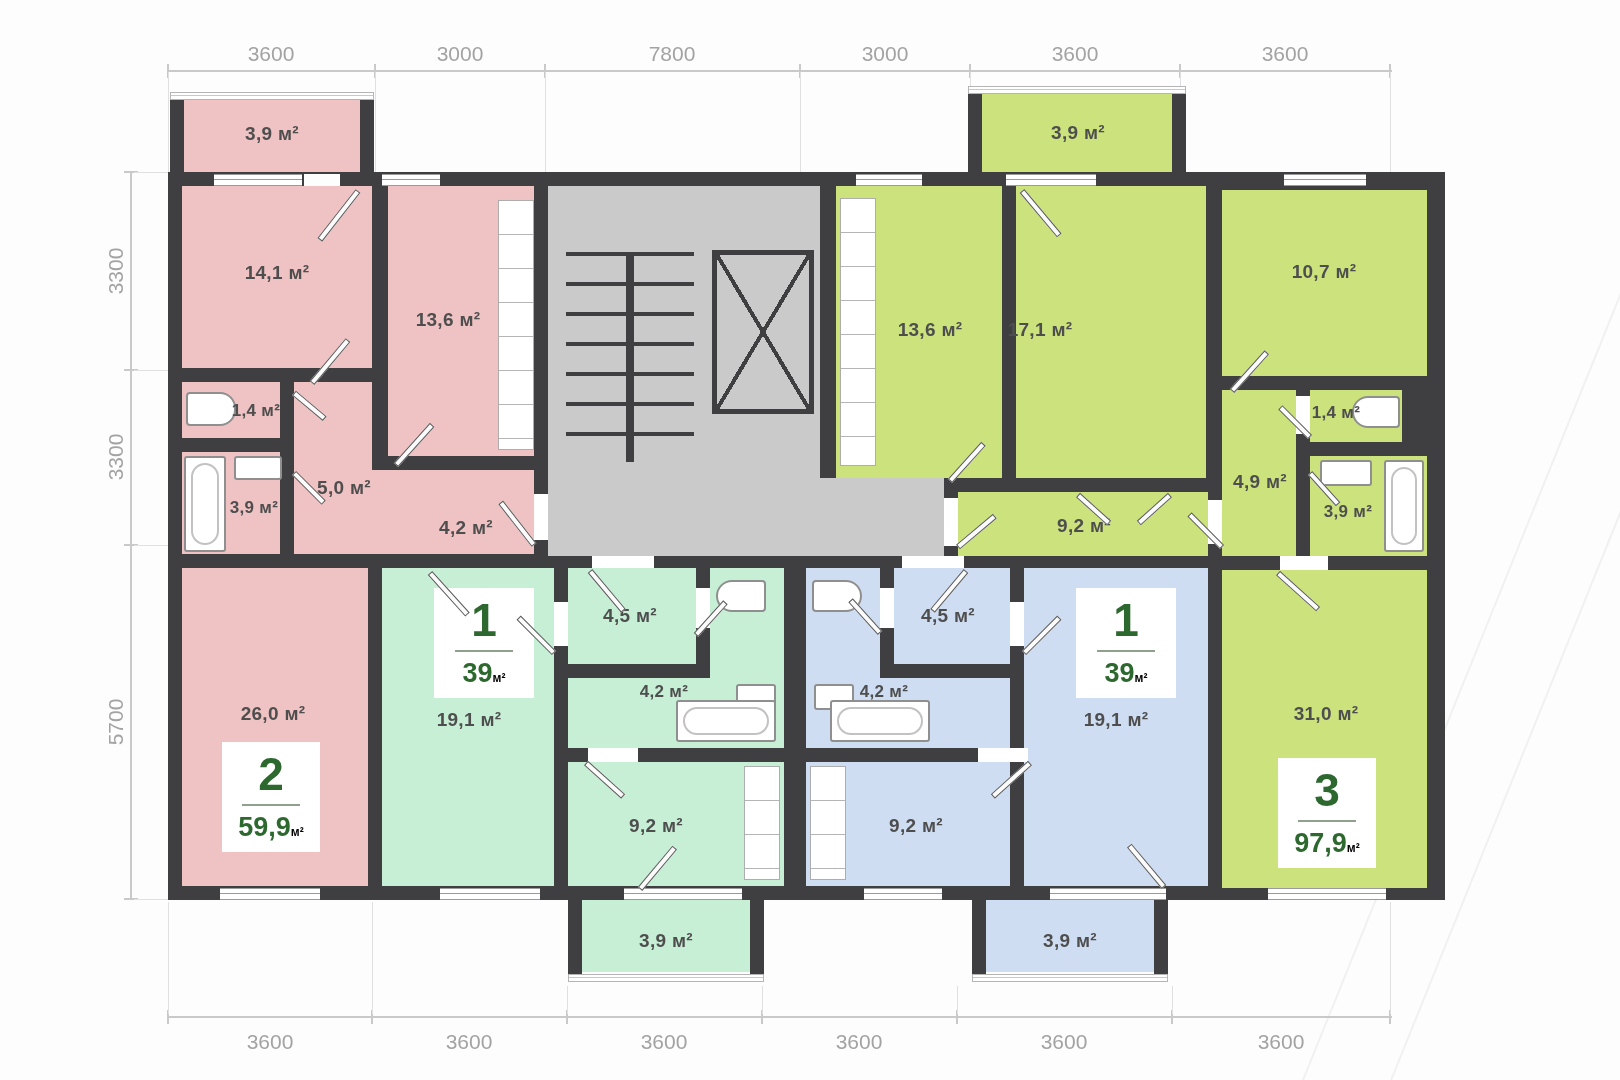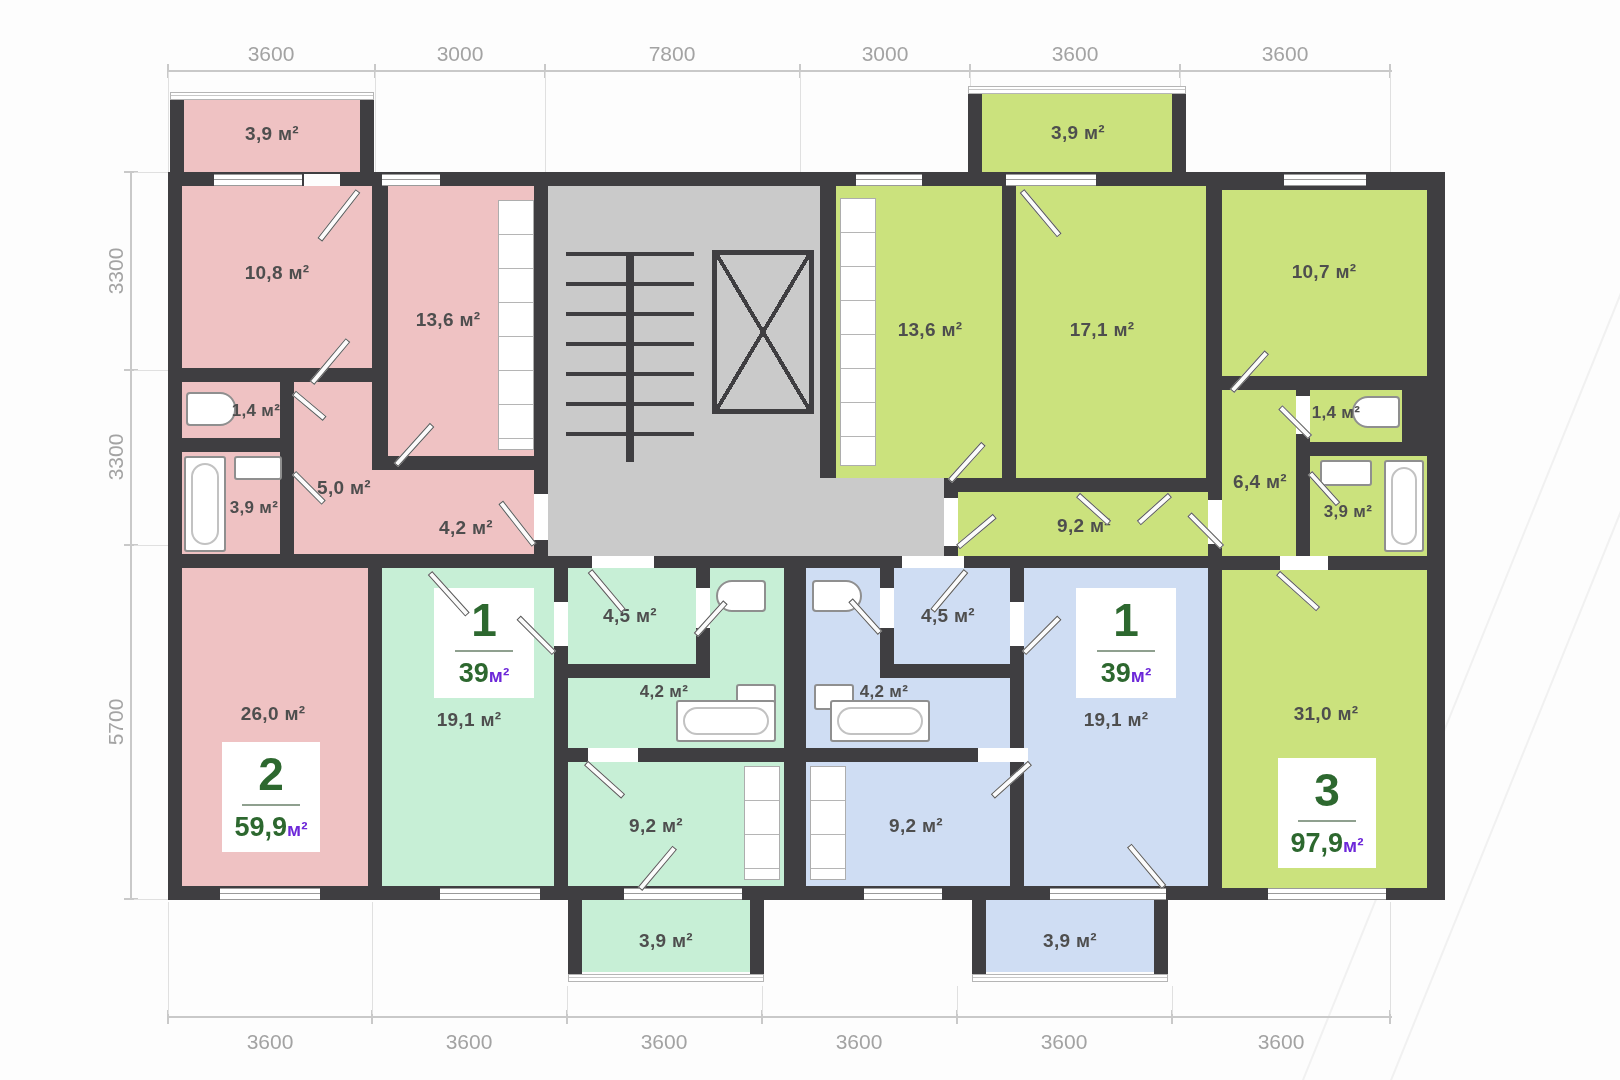--- a/index.html
+++ b/index.html
@@ -19,21 +19,21 @@
         border-top:1px solid #9a9a9a;border-bottom:1px solid #9a9a9a;
         background-image:linear-gradient(to bottom,transparent 4px,#9a9a9a 4px,#9a9a9a 5px,transparent 5px);}
   .gap{position:absolute;background:#fdfdfd;}
   .leaf{position:absolute;height:4px;background:#fbfbfb;border:1px solid #5a5a5a;transform-origin:0 50%;}
   .rail{position:absolute;height:8px;background:#fff;box-sizing:border-box;border:1px solid #b5b5b5;
         background-image:linear-gradient(to bottom,transparent 2px,#c8c8c8 2px,#c8c8c8 3px,transparent 3px);}
   .badge{position:absolute;background:#fff;text-align:center;padding:9px 0 11px;}
   .badge .n{font-size:46px;font-weight:bold;color:#2d682f;line-height:1;}
   .badge .ln{width:58px;border-top:2px solid #8fa08f;margin:7px auto 8px;}
   .badge .a{font-size:27px;font-weight:bold;color:#2d682f;line-height:1;}
-  .badge .u{font-size:19px;font-weight:bold;color:#6d28d9;}
+  .badge .u{font-size:12px;font-weight:bold;color:#000000;}
   .treads{position:absolute;background-color:#cacaca;
           background-image:repeating-linear-gradient(to bottom,#3f3e41 0,#3f3e41 4px,transparent 4px,transparent 30px);}
   .elev{position:absolute;box-sizing:border-box;border:5px solid #3f3e41;background:
         linear-gradient(to top right,transparent calc(50% - 2px),#3f3e41 calc(50% - 2px),#3f3e41 calc(50% + 2px),transparent calc(50% + 2px)),
         linear-gradient(to bottom right,transparent calc(50% - 2px),#3f3e41 calc(50% - 2px),#3f3e41 calc(50% + 2px),transparent calc(50% + 2px)),#cacaca;}
   .kcol{position:absolute;background-color:#fff;box-sizing:border-box;border:1px solid #adadad;
         background-image:repeating-linear-gradient(to bottom,transparent 0,transparent 33px,#b5b5b5 33px,#b5b5b5 34px);}
   .toilet{position:absolute;background:#fff;border:2px solid #8f8f8f;box-sizing:border-box;}
   .tr{border-radius:4px 16px 16px 4px;} .tl{border-radius:16px 4px 4px 16px;}
   .tub{position:absolute;background:#fff;border:2px solid #8f8f8f;border-radius:3px;box-sizing:border-box;}
@@ -141,21 +141,21 @@
   <div class="room c-pink" style="left:182px;top:452px;width:98px;height:102px;"></div>
   <div class="room c-pink" style="left:294px;top:382px;width:78px;height:172px;"></div>
   <div class="room c-pink" style="left:372px;top:470px;width:162px;height:84px;"></div>
   <div class="room c-pink" style="left:182px;top:568px;width:186px;height:318px;"></div>
 
   <div class="kcol" style="left:498px;top:200px;width:36px;height:250px;"></div>
   <div class="toilet tr" style="left:186px;top:392px;width:50px;height:34px;"></div>
   <div class="tub" style="left:184px;top:456px;width:42px;height:96px;"></div>
   <div class="sink" style="left:234px;top:456px;width:48px;height:24px;"></div>
 
-  <div class="rlabel" style="left:277px;top:273px;">10,8 м²</div>
+  <div class="rlabel" style="left:277px;top:273px;">14,1 м²</div>
   <div class="rlabel" style="left:448px;top:320px;">13,6 м²</div>
   <div class="rlabel" style="left:256px;top:411px;font-size:17px;">1,4 м²</div>
   <div class="rlabel" style="left:344px;top:488px;">5,0 м²</div>
   <div class="rlabel" style="left:254px;top:508px;font-size:17px;">3,9 м²</div>
   <div class="rlabel" style="left:466px;top:528px;">4,2 м²</div>
   <div class="rlabel" style="left:273px;top:714px;">26,0 м²</div>
 
   <div class="badge" style="left:222px;top:742px;width:98px;">
     <div class="n">2</div>
     <div class="ln"></div>
@@ -214,24 +214,24 @@
   <div class="room c-lime" style="left:1310px;top:456px;width:117px;height:100px;"></div>
   <div class="room c-lime" style="left:958px;top:492px;width:250px;height:64px;"></div>
   <div class="room c-lime" style="left:1222px;top:570px;width:205px;height:318px;"></div>
 
   <div class="kcol" style="left:840px;top:198px;width:36px;height:268px;"></div>
   <div class="toilet tl" style="left:1352px;top:396px;width:48px;height:32px;"></div>
   <div class="sink" style="left:1320px;top:460px;width:52px;height:26px;"></div>
   <div class="tub" style="left:1384px;top:460px;width:40px;height:92px;"></div>
 
   <div class="rlabel" style="left:930px;top:330px;">13,6 м²</div>
-  <div class="rlabel" style="left:1102px;top:330px;">17,1 м²</div>
+  <div class="rlabel" style="left:1040px;top:330px;">17,1 м²</div>
   <div class="rlabel" style="left:1324px;top:272px;">10,7 м²</div>
   <div class="rlabel" style="left:1336px;top:413px;font-size:17px;">1,4 м²</div>
-  <div class="rlabel" style="left:1260px;top:482px;">6,4 м²</div>
+  <div class="rlabel" style="left:1260px;top:482px;">4,9 м²</div>
   <div class="rlabel" style="left:1348px;top:512px;font-size:17px;">3,9 м²</div>
   <div class="rlabel" style="left:1084px;top:526px;">9,2 м²</div>
   <div class="rlabel" style="left:1326px;top:714px;">31,0 м²</div>
 
   <div class="badge" style="left:1278px;top:758px;width:98px;">
     <div class="n">3</div>
     <div class="ln"></div>
     <div><span class="a">97,9</span><span class="u">м²</span></div>
   </div>
 

